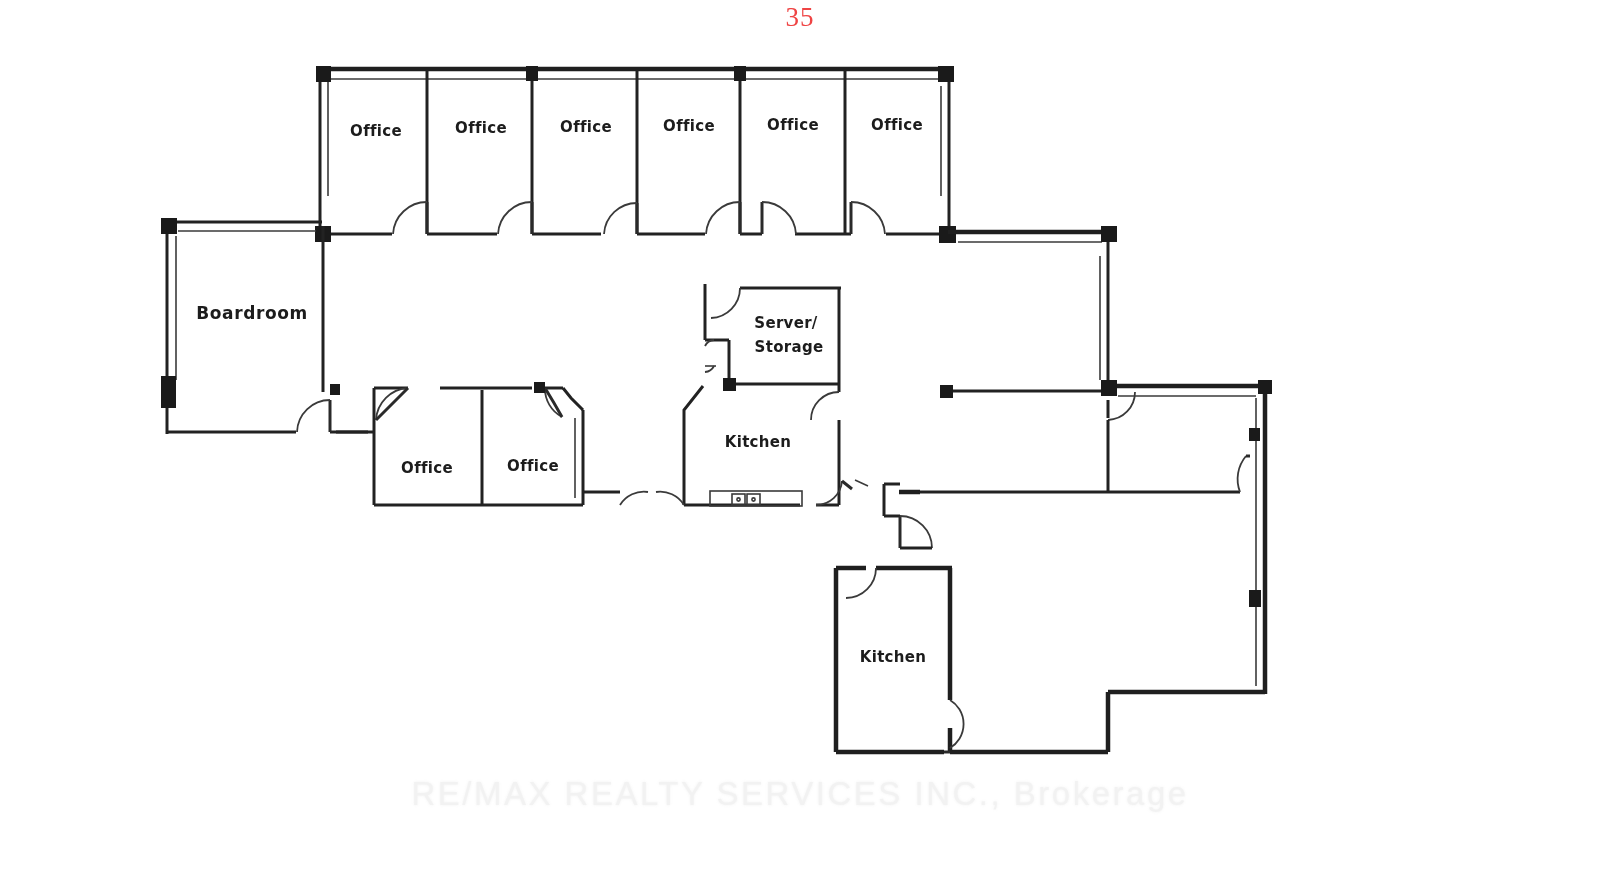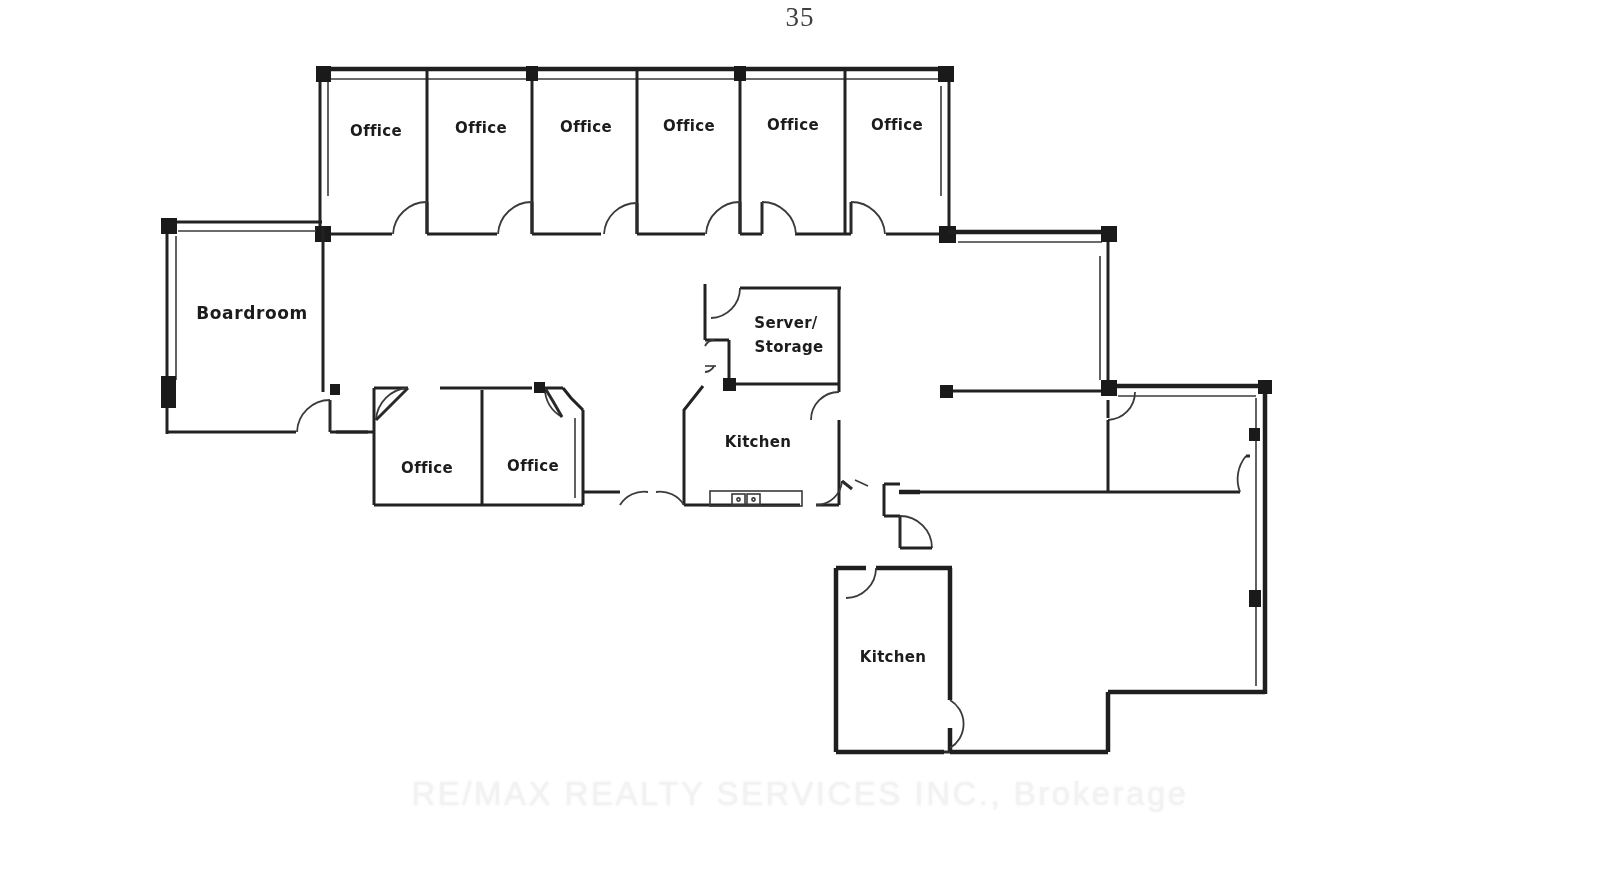--- a/index.html
+++ b/index.html
@@ -24,21 +24,21 @@
   }
 
   #page-number {
     position: absolute;
     left: 0;
     top: 2px;
     width: 1600px;
     text-align: center;
     font-family: "Liberation Serif", serif;
     font-size: 27px;
-    color: #404040;
+    color: #ef4444;
     letter-spacing: 1px;
     user-select: none;
   }
 
   #floorplan-svg {
     position: absolute;
     left: 0;
     top: 0;
   }
 

